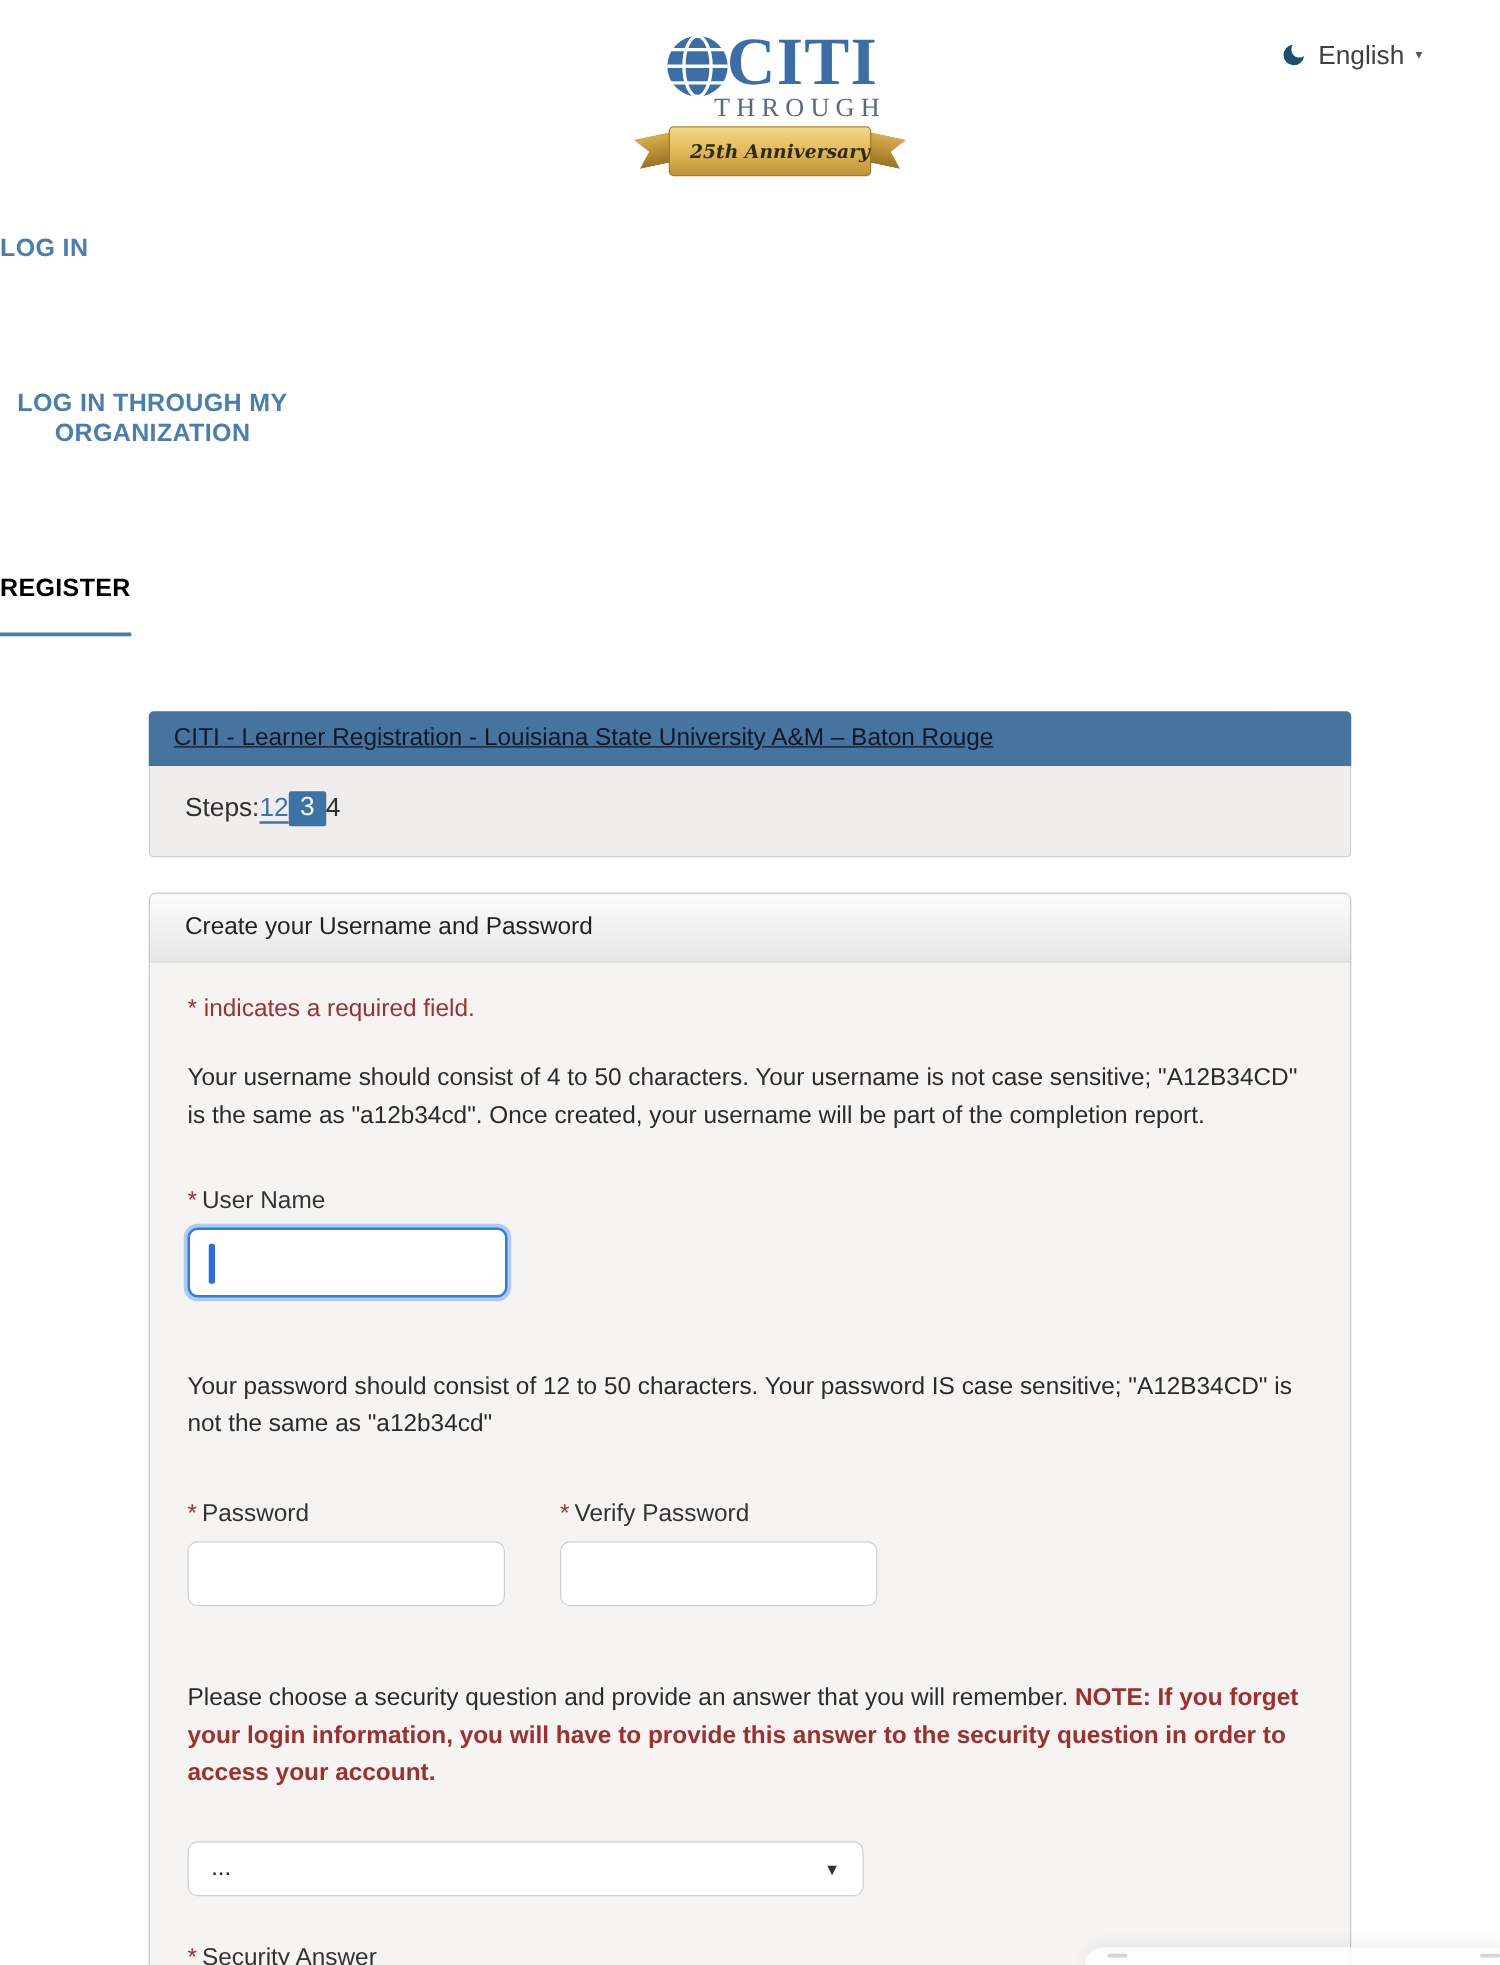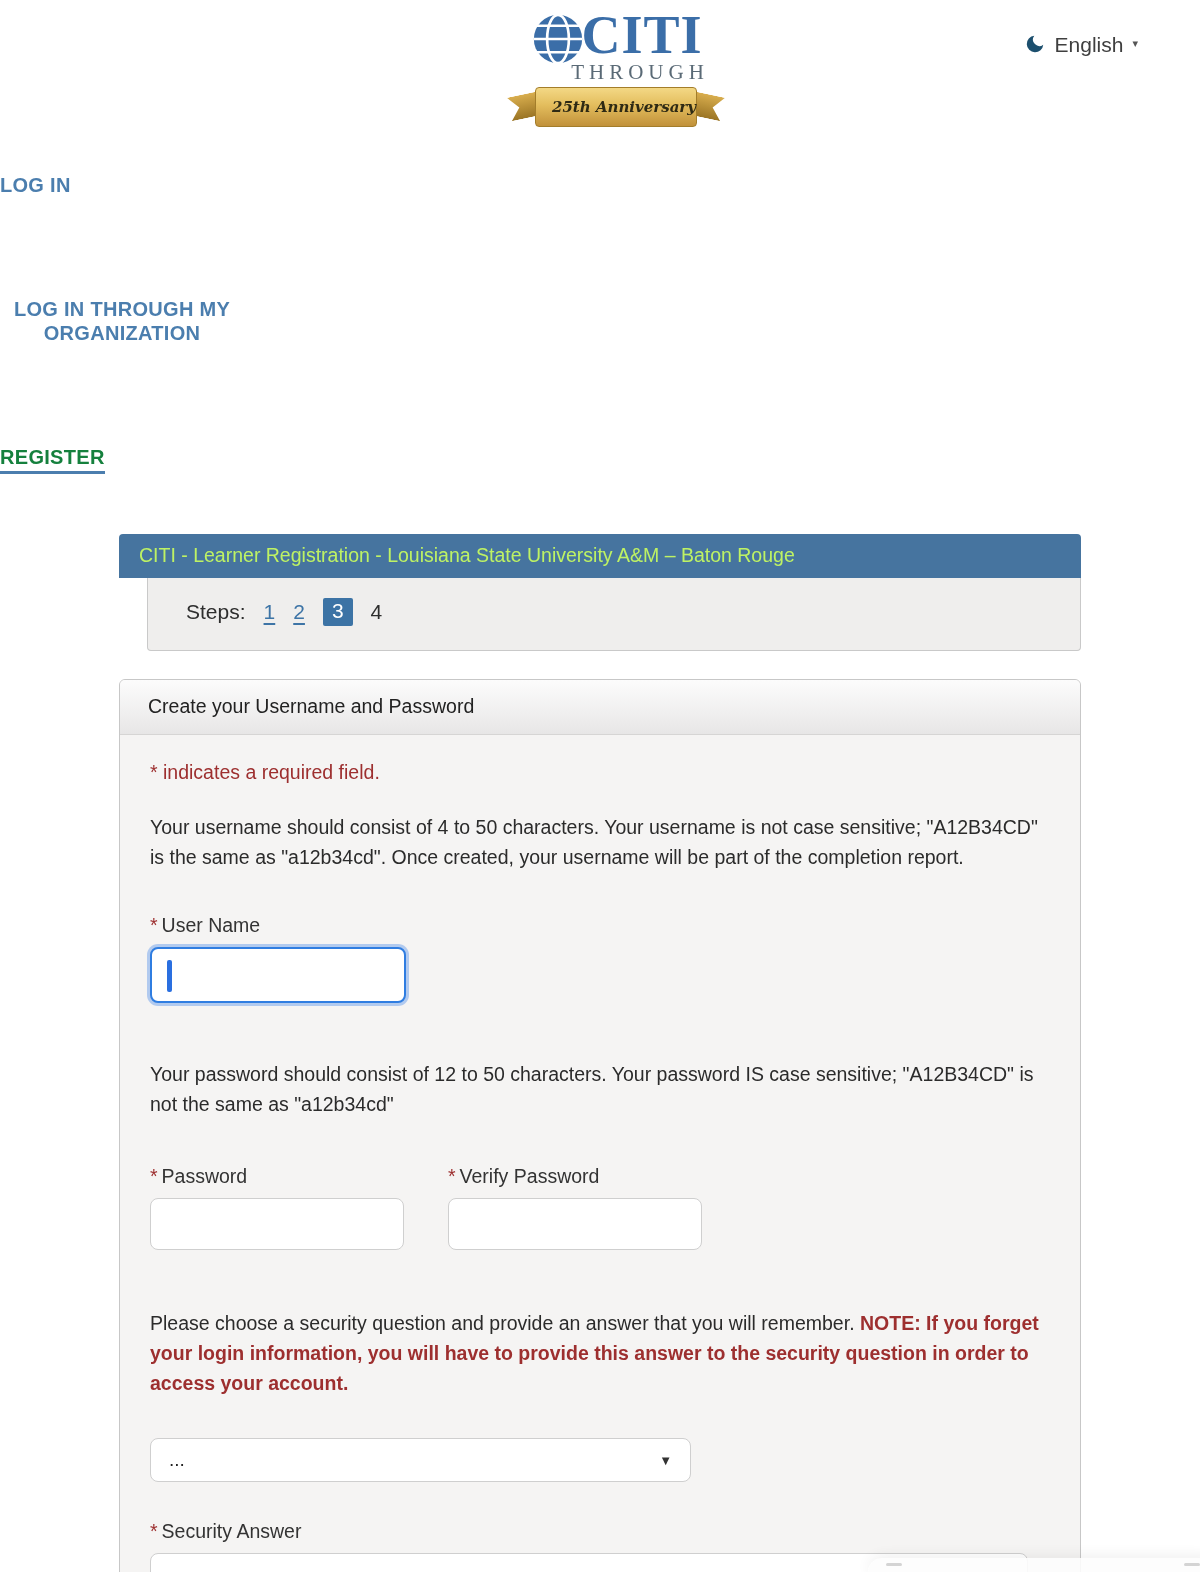--- a/index.html
+++ b/index.html
@@ -1,20 +1,20 @@
 <!DOCTYPE html>
 <html><head>
 <meta charset="utf-8">
 <style>
   * { box-sizing: border-box; margin: 0; padding: 0; }
   html,body { width:1200px; height:1572px; background:#ffffff; overflow:hidden;
     font-family:"Liberation Sans","DejaVu Sans",sans-serif; color:#2e2e2e; }
 
   
-  .top { position:relative; padding-top:8px;margin-left:32px; }
+  .top { position:relative; padding-top:22px;margin-left:32px; }
   .logo-wrap { width:260px; margin:0 auto; text-align:center; position:relative; }
   .logo-row { display:flex; justify-content:center; align-items:flex-start; }
   .globe { width:58px; height:58px; margin-top:2px; margin-right:-6px; }
   .citi-text { font-family:"Liberation Serif","DejaVu Serif",serif; font-size:54px;
     font-weight:bold; color:#3b6ea8; letter-spacing:1px; line-height:1; }
   .program-text { font-family:"Liberation Serif","DejaVu Serif",serif; font-size:21px;
     color:#5a6a76; letter-spacing:5px; margin-top:-8px; margin-left:48px; }
   .ribbon { position:relative; width:186px; margin:2px auto 0; height:30px; }
   .ribbon .band { position:absolute; left:12px; right:12px; top:0; height:40px;
     background:linear-gradient(180deg,#f3d885 0%,#e3bd5d 45%,#c1913a 100%);
@@ -33,30 +33,30 @@
   .moon { width:22px; height:22px; }
   .lang-label { font-size:21px; color:#3f3f3f; }
   .lang-caret { font-size:11px; color:#555; margin-top:4px; }
 
   
   .nav { display:flex; justify-content:center; align-items:flex-start; gap:100px;
     margin-top:56px;flex-direction:column; }
   .nav-item { font-size:20px; font-weight:bold; letter-spacing:.3px; text-align:center;
     color:#4b7eae; cursor:pointer; line-height:1.2; }
   .nav-item.org { width:244px; }
-  .nav-item.active { color:#15803d; padding-bottom:2px; border-bottom:3px solid #4b7eae; }
+  .nav-item.active { color:#000000; padding-bottom:23px; border-bottom:3px solid #4b7eae; }
 
   
   .container { width:962px; margin:0 auto; }
   .reg-card { margin-top:60px; border-radius:5px; }
-  .reg-title { background:#46749f; color:#bef264; font-size:19.5px; padding:10px 20px 11px;
-    border-radius:4px 4px 0 0; }
+  .reg-title { background:#46749f; color:#0f172a; font-size:19.5px; padding:10px 20px 11px;
+    border-radius:4px 4px 0 0;text-decoration:underline; }
   .steps-box { background:#efeeed; border:1px solid #c9c9c9; border-top:none;
-    border-radius:0 0 4px 4px; padding:20px 20px 24px 38px; font-size:21px; color:#2e2e2e;
-    display:flex; align-items:center; gap:18px;margin-left:28px; }
+    border-radius:0 0 4px 4px; padding:20px 20px 24px 28px; font-size:21px; color:#2e2e2e;
+    display:flex; align-items:center; gap:0; }
   .step-link { color:#3d74a6; text-decoration:underline; text-underline-offset:4px; cursor:pointer; }
   .step-current { background:#3c73a5; color:#fff; padding:1px 9px 3px; border-radius:2px; }
   .step-plain { color:#2e2e2e; }
 
   
   .panel { margin-top:28px; border:1px solid #c7c7c7; border-radius:6px; background:#f5f4f3;
     overflow:hidden; }
   .panel-header { background:linear-gradient(180deg,#fcfcfc 0%,#eeeded 70%,#e7e6e6 100%);
     border-bottom:1px solid #d6d5d4; padding:15px 28px 16px; font-size:19.5px; color:#222; }
   .panel-body { padding:26px 30px 46px; }

